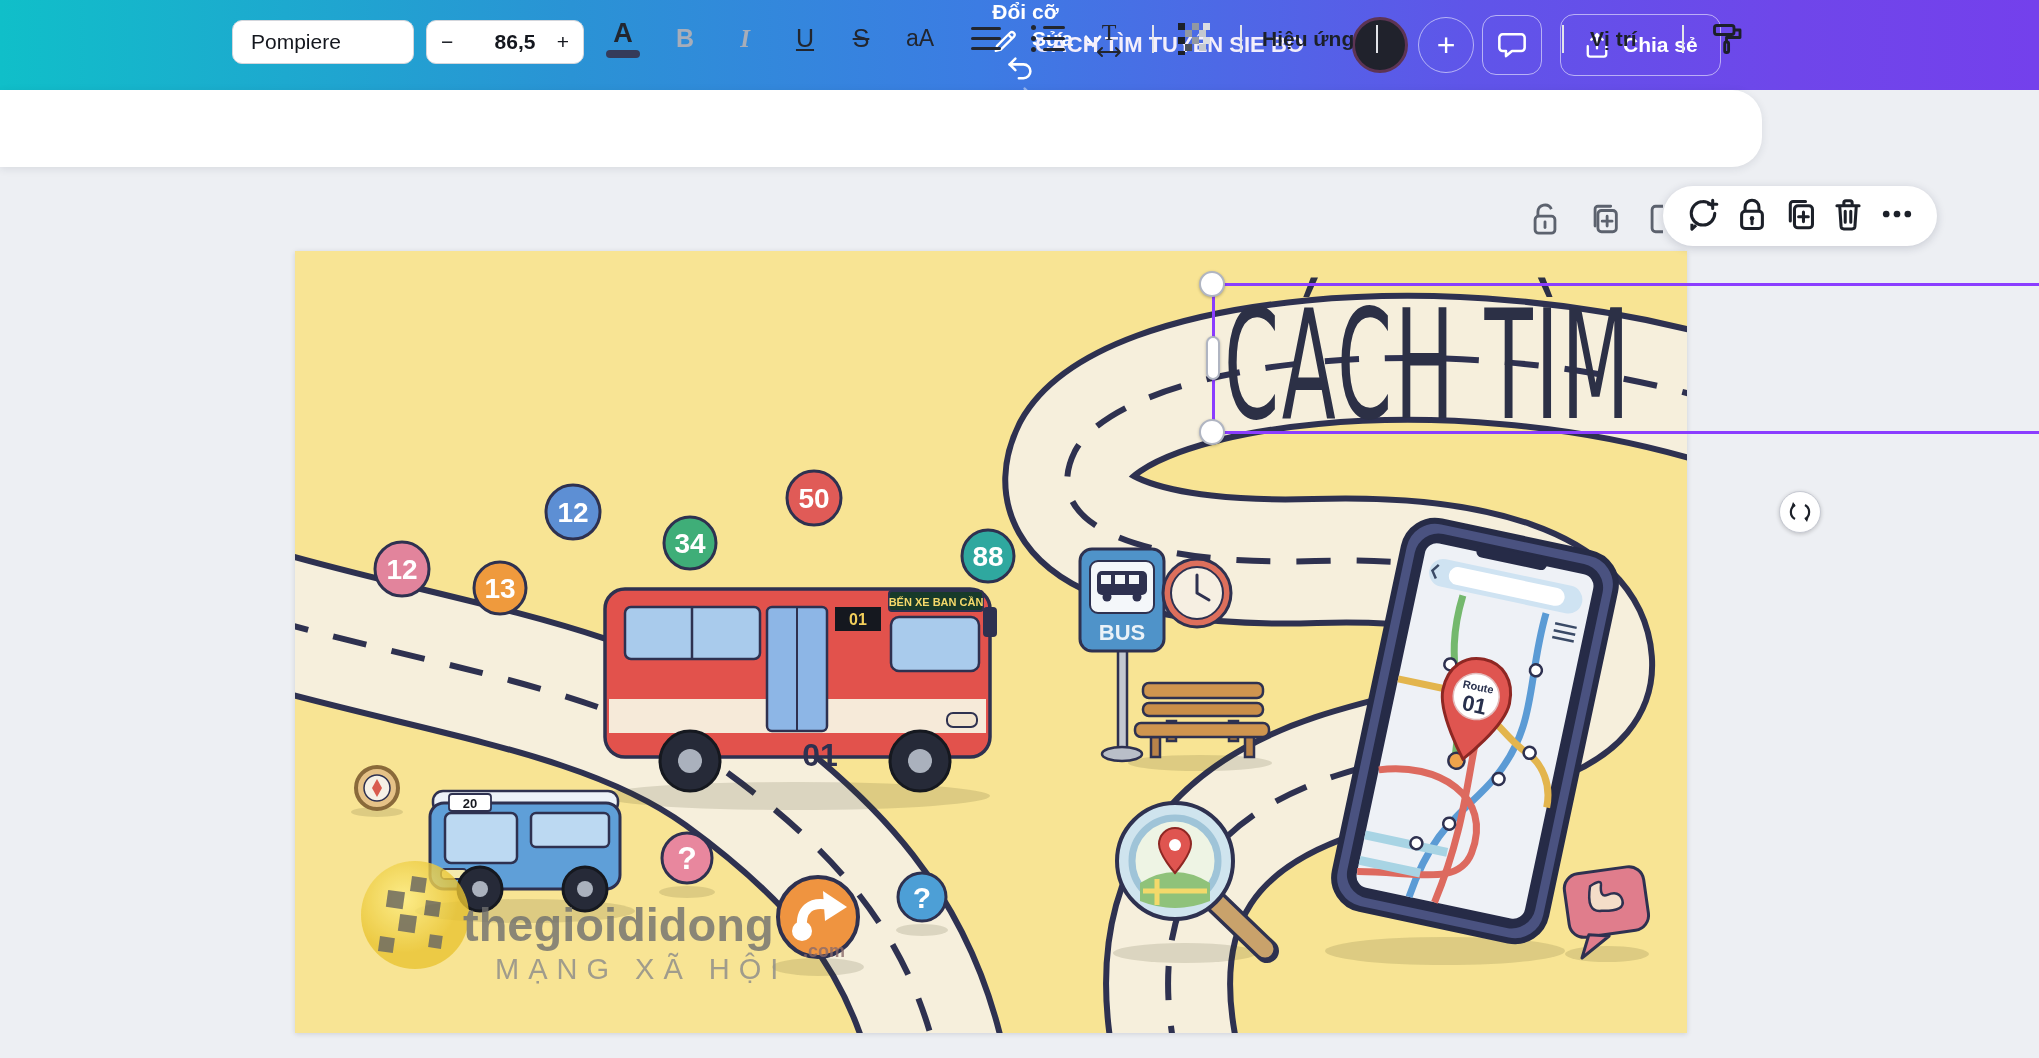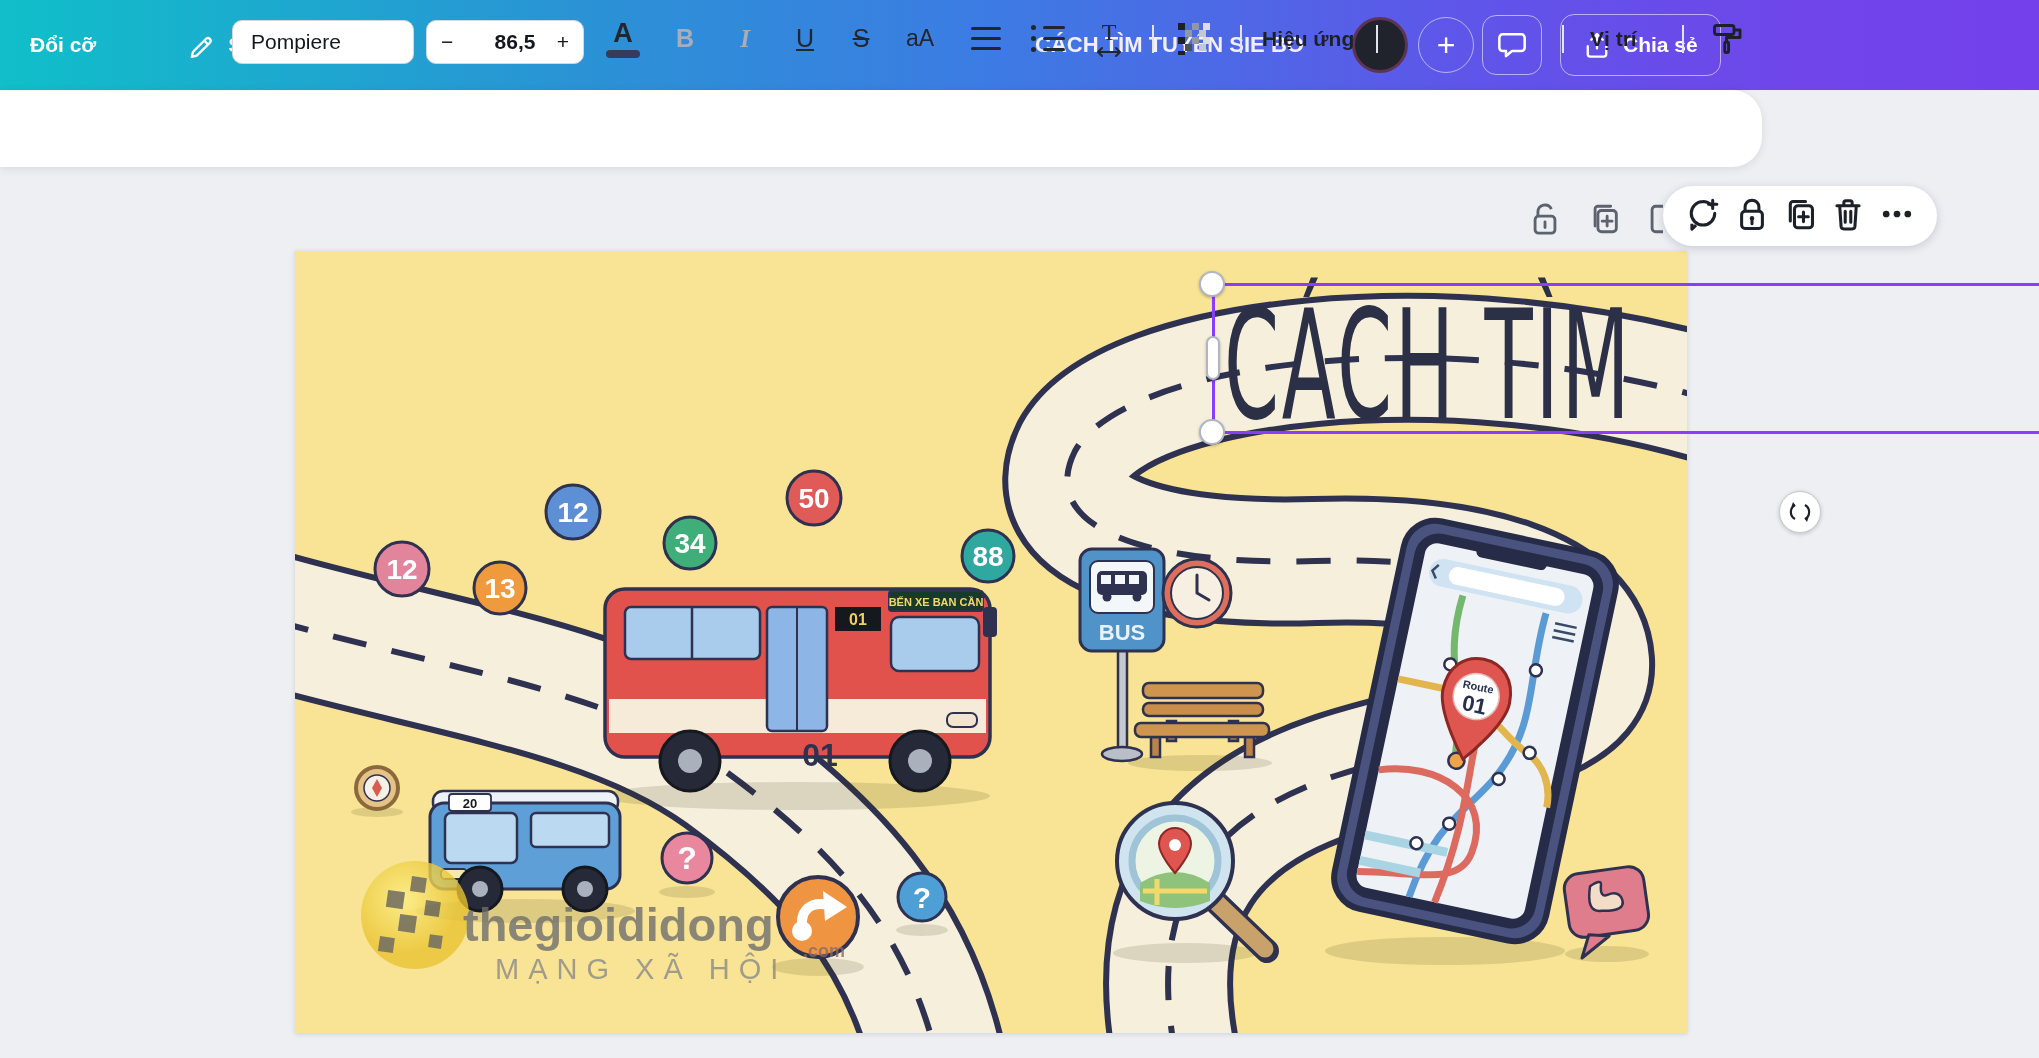--- a/index.html
+++ b/index.html
@@ -3,21 +3,21 @@
 <meta charset="utf-8">
 <style>
   * { margin:0; padding:0; box-sizing:border-box; }
   html,body { width:2039px; height:1058px; overflow:hidden; background:#edeff3;
               font-family:"Liberation Sans", sans-serif; }
   #app { position:relative; width:2039px; height:1058px; }
 
   
   .header { position:absolute; left:0; top:0; width:2039px; height:90px;
             background:linear-gradient(90deg,#10bfc9 0%,#2a93d5 28%,#3c7ce3 48%,#5f55e9 72%,#6f46ea 88%,#7440ec 100%);
-            display:flex; align-items:center; color:#fff; }
+            display:flex; align-items:center; color:#fff;flex-direction:column; }
   .hbtn { display:flex; align-items:center; gap:10px; padding:0 18px; height:56px;
           border-radius:12px; font-size:21px; font-weight:700; color:#fff; cursor:pointer; }
   .hdivider { width:2px; height:30px; background:rgba(255,255,255,.35); margin:0 10px; }
   .hicon { width:30px; height:30px; display:inline-block; }
   .dim { opacity:.45; }
   .doc-title { position:absolute; left:1035px; top:0; height:90px; width:270px;
                display:flex; align-items:center; font-size:22px; font-weight:700; color:#f3eefb; white-space:nowrap; }
   .avatar { position:absolute; left:1352px; top:17px; width:56px; height:56px; border-radius:50%;
             background:#20222c; border:3px solid #5d3454; }
   .plus-btn { position:absolute; left:1418px; top:17px; width:56px; height:56px; border-radius:50%;

